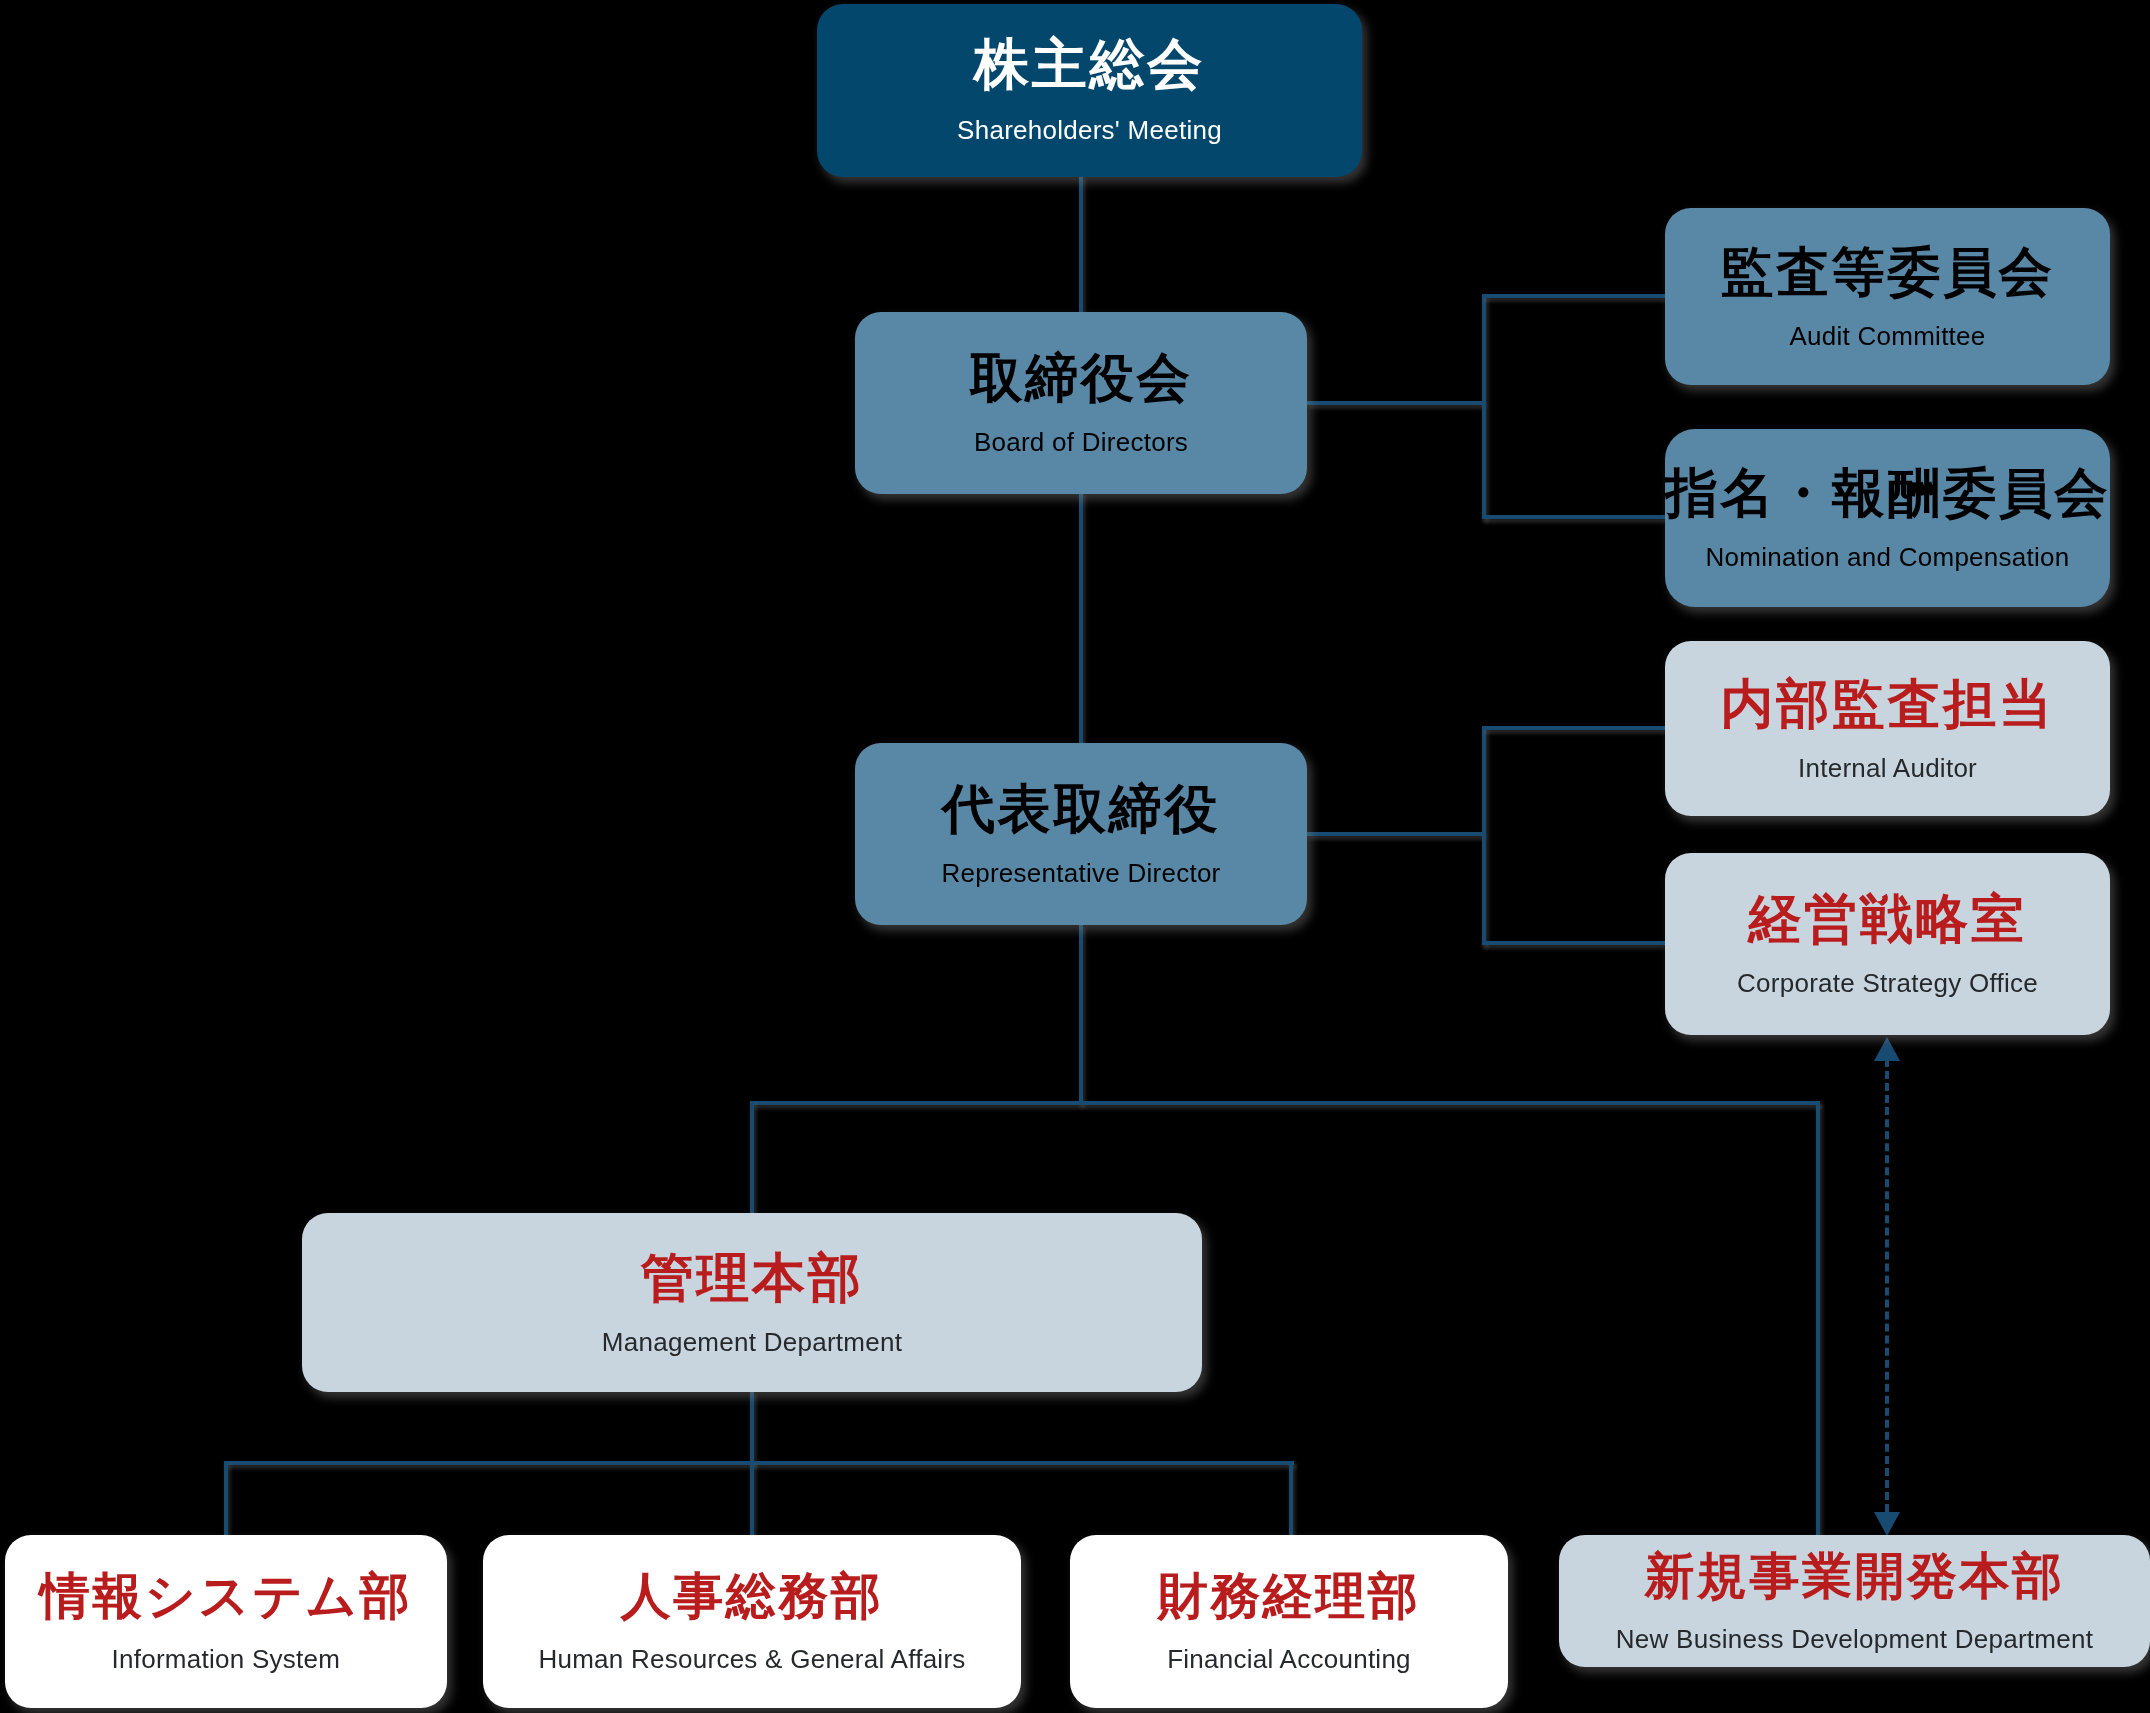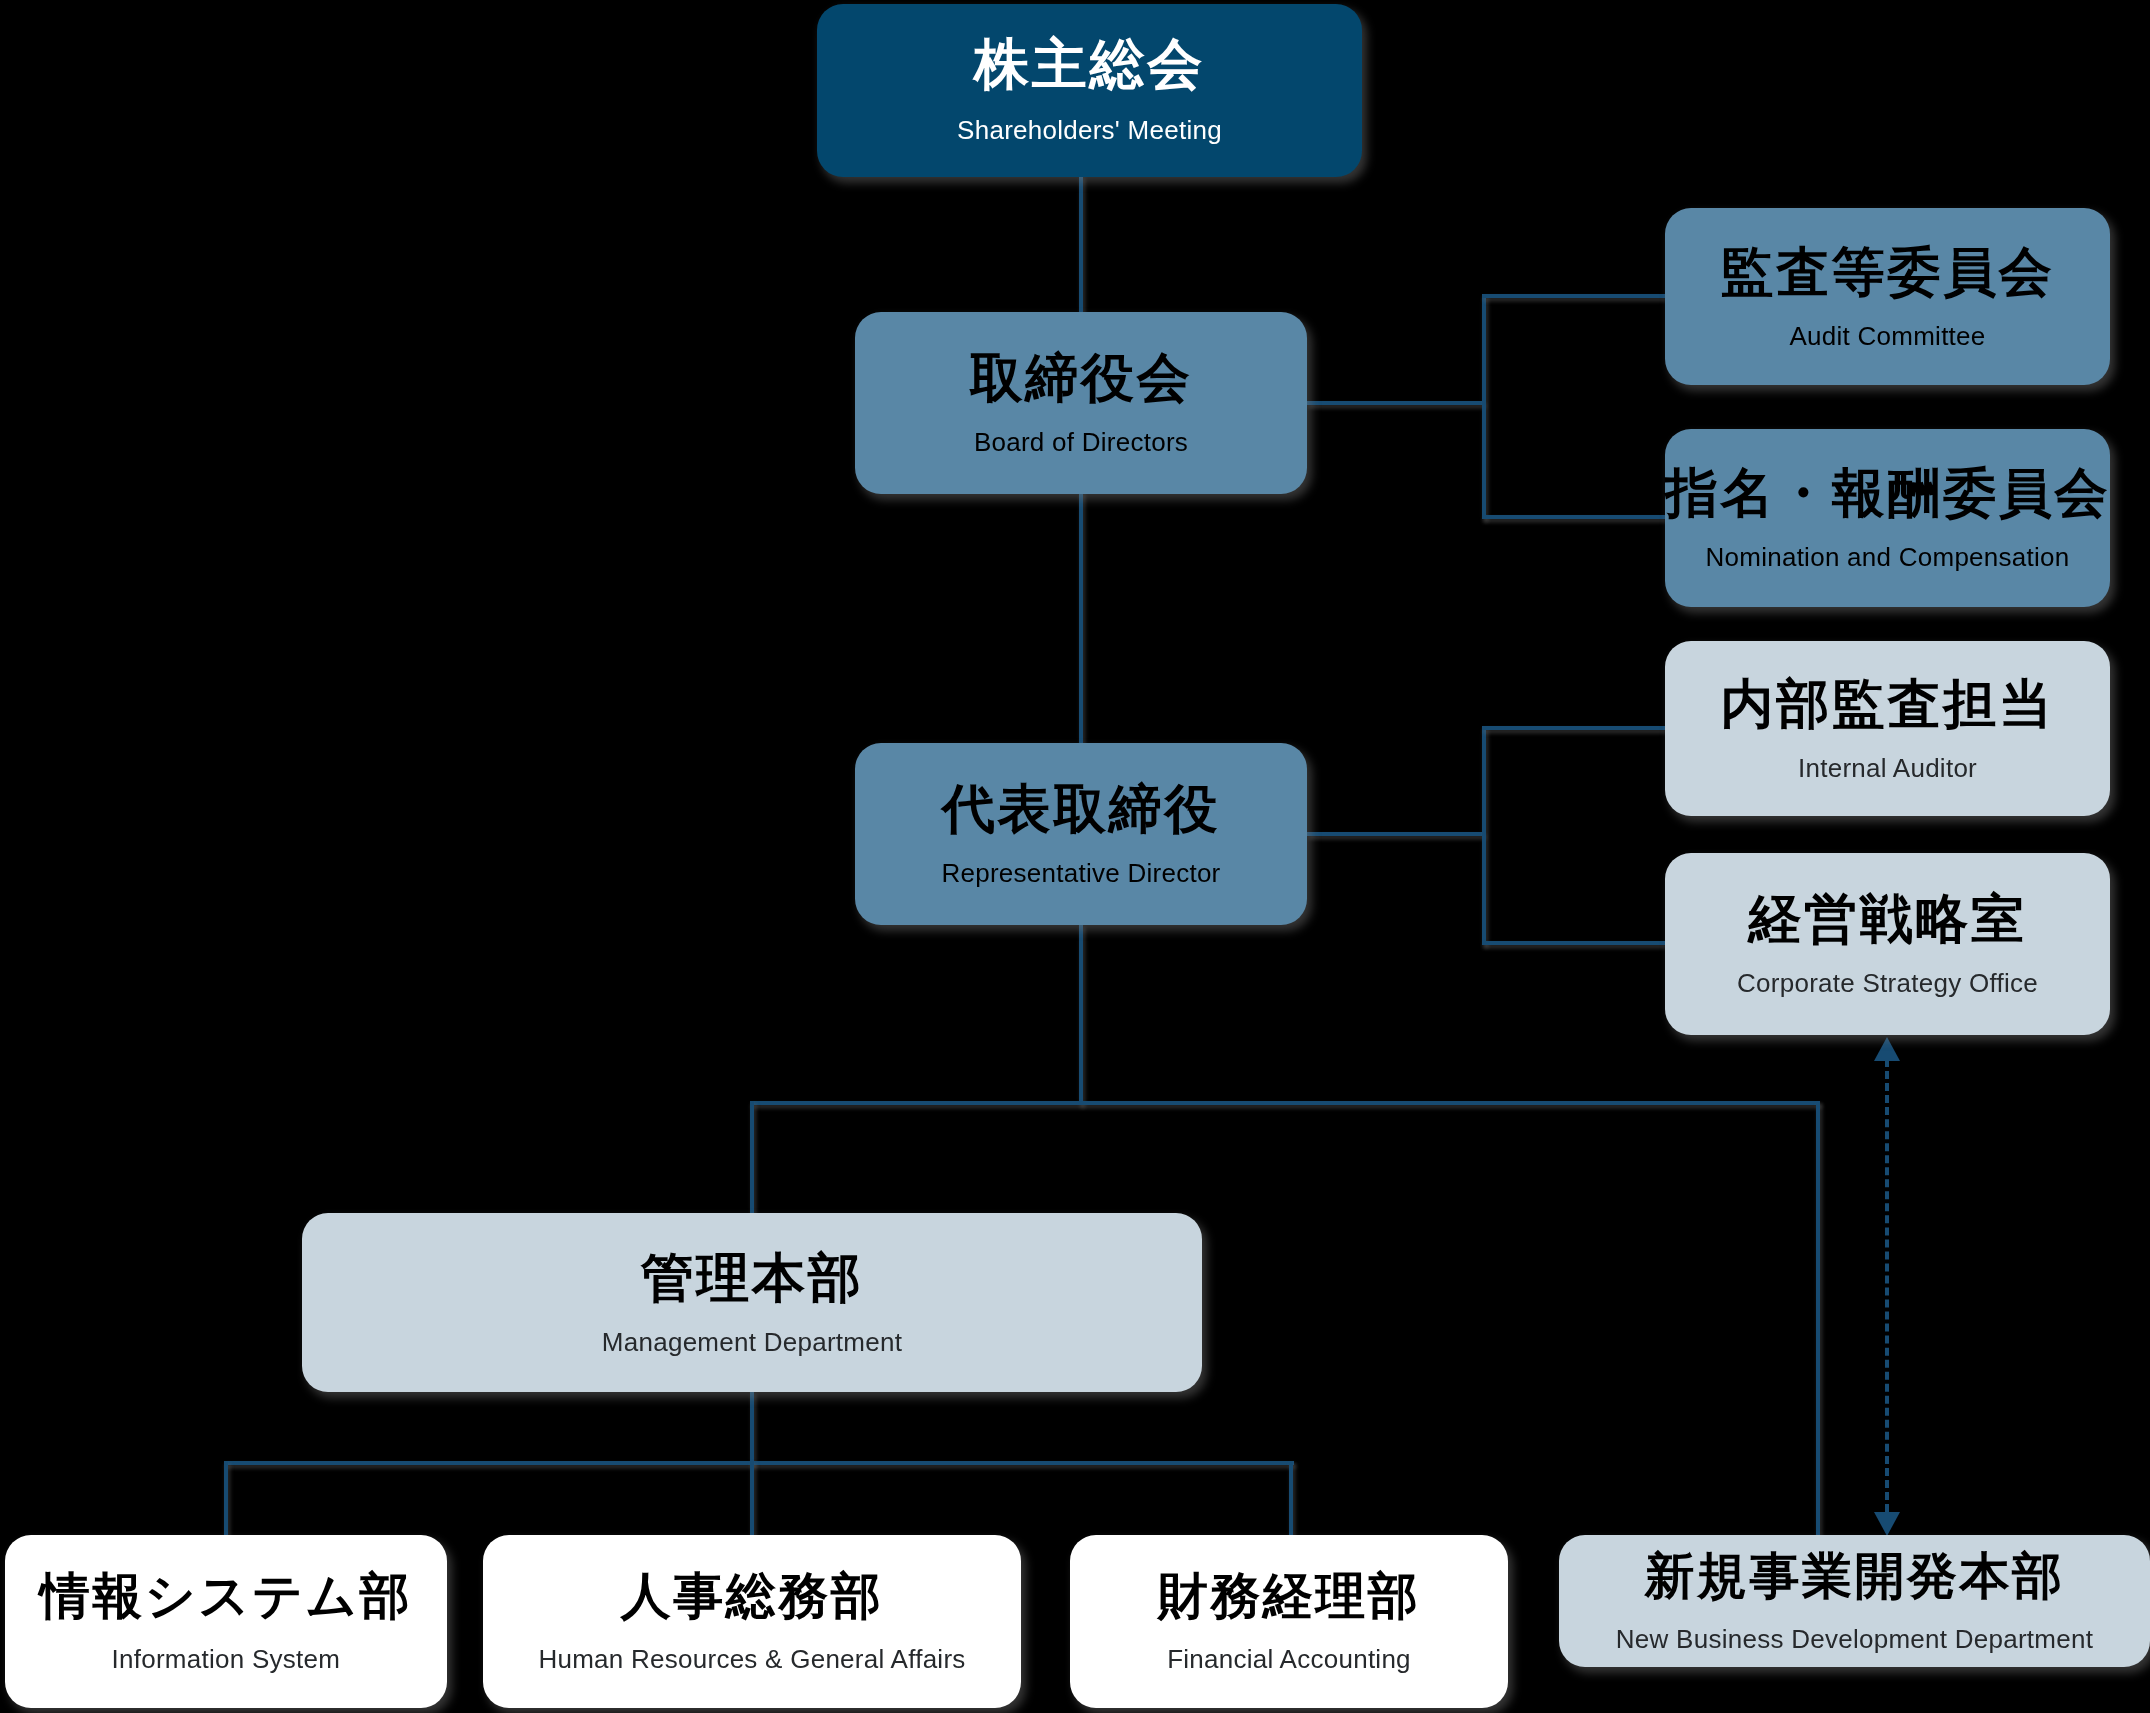--- a/index.html
+++ b/index.html
@@ -39,28 +39,28 @@
     letter-spacing: 0.01em;
     line-height: 1;
     white-space: nowrap;
   }
   .tone-dark  { background: #03476d; }
   .tone-dark .jp, .tone-dark .en { color: #ffffff; }
   .tone-mid   { background: #5987a6; }
   .tone-mid .jp, .tone-mid .en { color: #000000; }
   .tone-light { background: #c8d5de; }
   .tone-white { background: #ffffff; }
-  .tone-light .jp, .tone-white .jp { color: #000000; }
+  .tone-light .jp, .tone-white .jp { color: #b91c1c; }
   .tone-light .en, .tone-white .en { color: #26292c; }
 
   .pos-shareholders   { left: 807px; top: 3.6px;    width: 545px;  height: 173px; margin-left: 10px; }
   .pos-shareholders .jp { font-size: 55px; }
   .pos-board          { left: 855px; top: 312px;  width: 452px;  height: 182px; }
   .pos-audit          { left: 1665px; top: 208px;  width: 445px;  height: 177px; }
-  .pos-nomination     { left: 1665px; top: 429px;  width: 445px;  height: 178px; }
+  .pos-nomination     { left: 1665px; top: 429px;  width: 445px;  height: 178px; border-radius: 30px; }
   .pos-representative { left: 855px; top: 743px; width: 452px;  height: 182px; }
   .pos-internal-audit { left: 1665px; top: 641px; width: 445px;  height: 175px; }
   .pos-strategy       { left: 1665px; top: 853px; width: 445px;  height: 182px; }
   .pos-management     { left: 302px;  top: 1213px; width: 900px; height: 179px; }
   .pos-info-system    { left: 4.8px;    top: 1535px; width: 442px;  height: 173px; }
   .pos-hr             { left: 483px;  top: 1535px; width: 538px;  height: 173px; }
   .pos-finance        { left: 1070px; top: 1535px; width: 438px;  height: 173px; }
   .pos-nbd            { left: 1559px; top: 1535px; width: 591px;  height: 132px; }
   .pos-info-system .jp, .pos-hr .jp, .pos-finance .jp, .pos-nbd .jp { font-size: 50px; }
 

